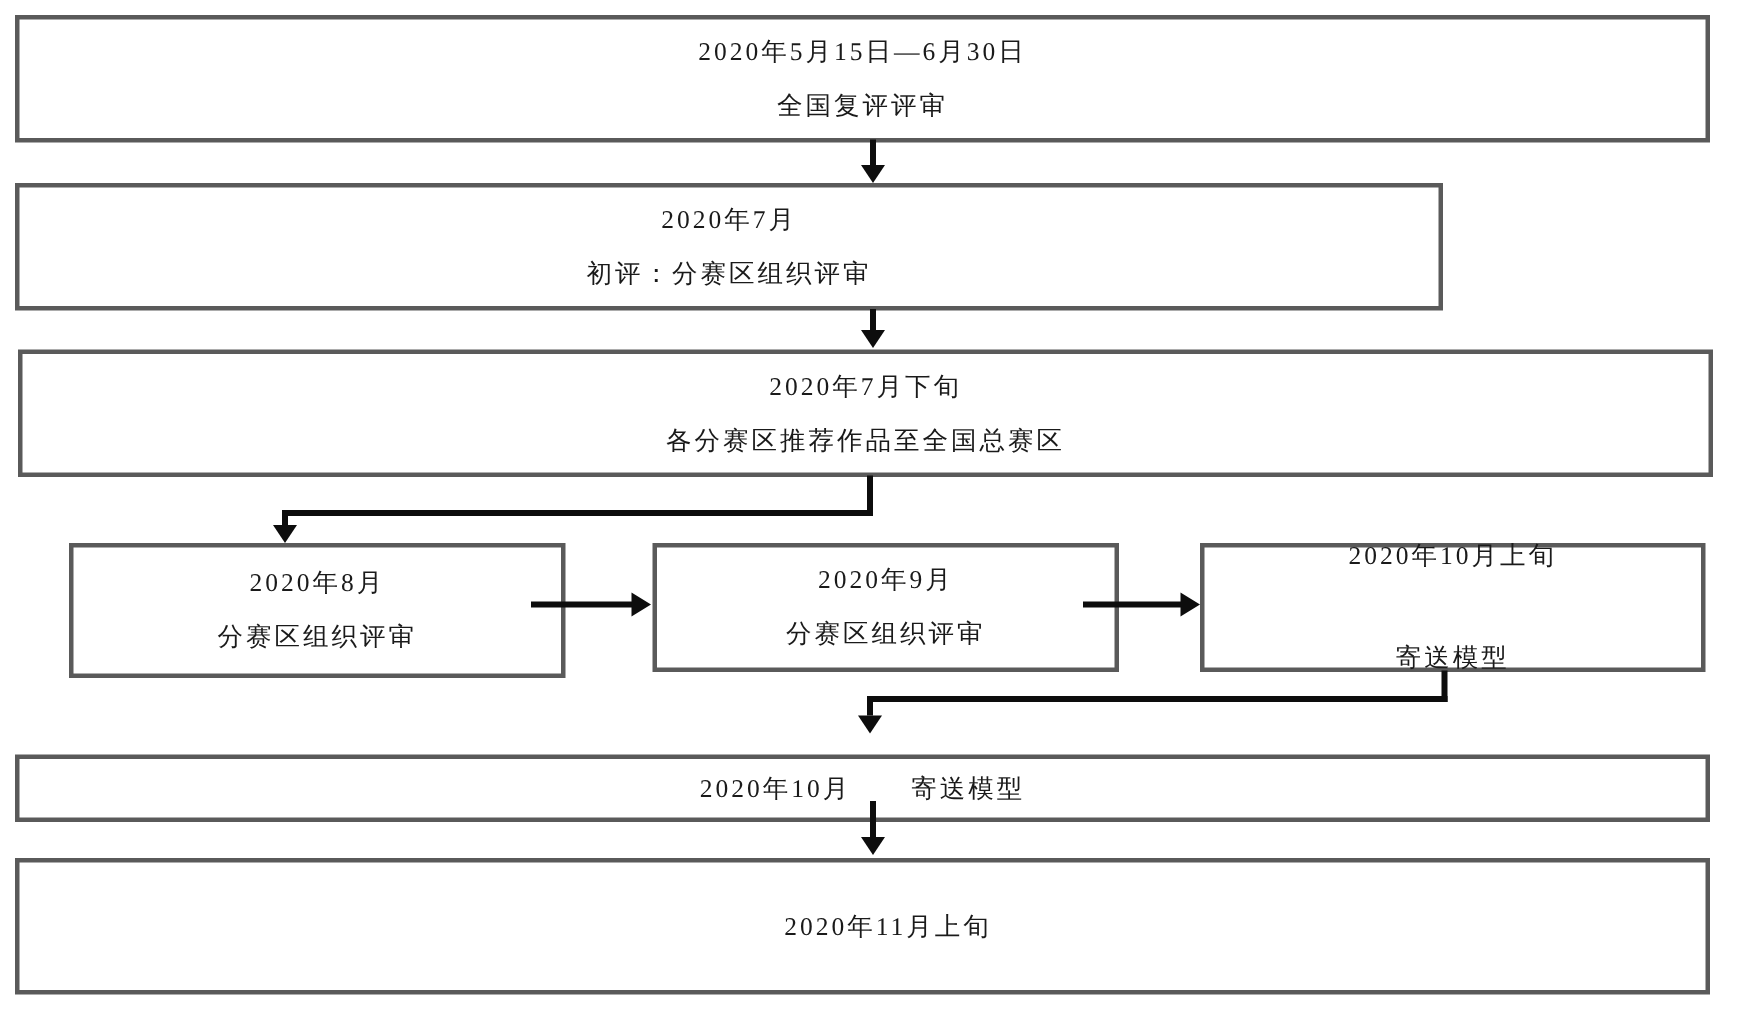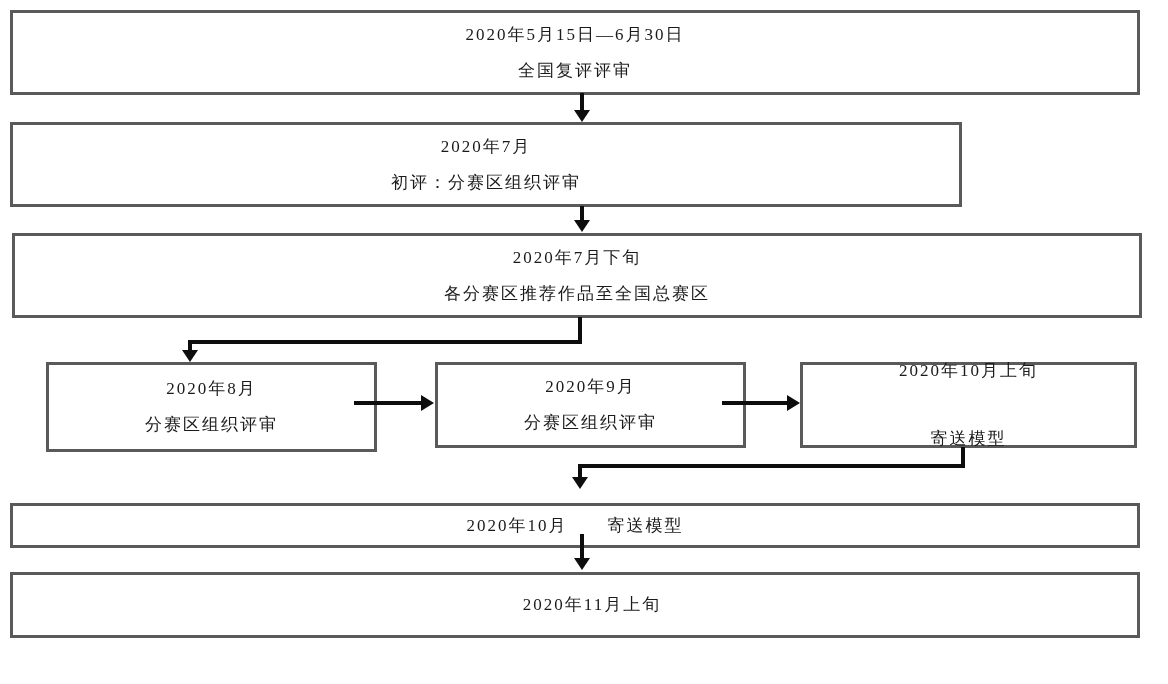--- a/index.html
+++ b/index.html
@@ -114,17 +114,17 @@
   <div class="ah ah-down" style="left:572px; top:477px;"></div>
 
   <div class="box oneline" style="left:10px; top:490px; width:1130px; height:45px;margin-top:13px;">
     <span class="ln">2020年10月</span>
     <span class="ln">寄送模型</span>
   </div>
 
   <div class="seg" style="left:580px; top:534px; width:4px; height:25px;"></div>
   <div class="ah ah-down" style="left:574px; top:558px;"></div>
 
-  <div class="box" style="left:10px; top:572px; width:1130px; height:66px;padding-left:34px;">
+  <div class="box" style="left:10px; top:572px; width:1130px; height:91px;padding-left:34px;">
     <div class="ln">2020年11月上旬</div>
   </div>
 
 </div>
 
 </body></html>

